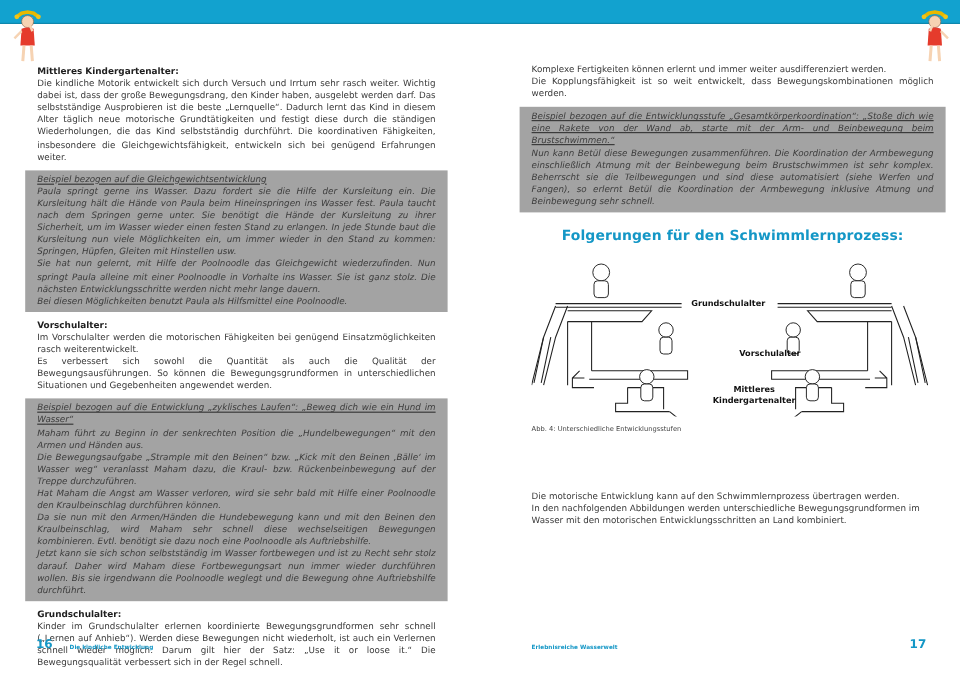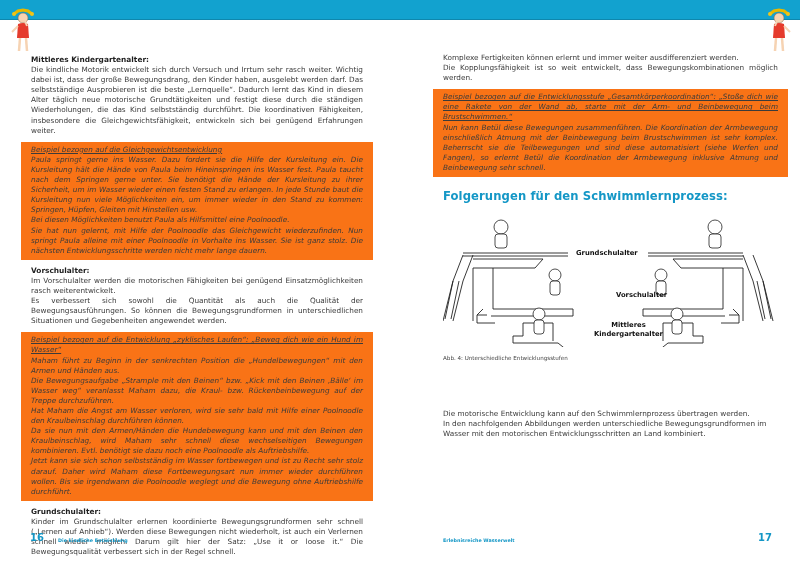--- a/index.html
+++ b/index.html
@@ -15,24 +15,24 @@
   .mascot { position: absolute; width: 26px; height: 46px; }
   .mascot-left { left: 10px; top: 8px; }
   .mascot-right { left: 766px; top: 8px; }
 
   .content { position: absolute; font-size: 7.3px; line-height: 10.1px; }
   .left-content { left: 31px; top: 55px; width: 332px; }
   .right-content { left: 43px; top: 53px; width: 335px; }
 
   .heading { font-weight: bold; color: #1f1f1f; font-size: 7.4px; }
   p.body { text-align: justify; }
-  .example-box { background: #f97316; margin: 6px -10px 6px -10px; padding: 3px 10px 4px 10px; font-style: italic; text-align: justify; color: #3b3b3b; }
+  .example-box { background: #a3a3a3; margin: 6px -10px 6px -10px; padding: 3px 10px 4px 10px; font-style: italic; text-align: justify; color: #3b3b3b; }
   .example-title { text-decoration: underline; }
 
-  .section-title { font-family: "DejaVu Sans", sans-serif; font-weight: bold; color: #1497c6; font-size: 11.6px; margin-top: 14px; letter-spacing: 0.1px; }
+  .section-title { font-family: "DejaVu Sans", sans-serif; font-weight: bold; color: #1497c6; font-size: 11.6px; margin-top: 14px; letter-spacing: 0.1px; text-align: center; }
 
   .figure { position: relative; width: 340px; height: 136px; margin-top: 10px; text-align: center; }
   .fig-label { position: absolute; font-size: 6.8px; font-weight: bold; color: #111; line-height: 9px; }
   .caption { font-size: 5.6px; color: #444; margin-top: 6px; }
   .para-bottom { margin-top: 46px; }
 
   .footer { position: absolute; top: 535px; }
   .page-num { font-weight: bold; color: #1497c6; font-size: 10px; }
   .footer-label { font-weight: bold; color: #1497c6; font-size: 4.8px; }
   .left-num { left: 30px; top: 532px; }
@@ -67,22 +67,22 @@
 </svg>
 
 <div class="page page-left">
   <div class="content left-content">
     <div class="heading">Mittleres Kindergartenalter:</div>
     <p class="body">Die kindliche Motorik entwickelt sich durch Versuch und Irrtum sehr rasch weiter. Wichtig dabei ist, dass der große Bewegungsdrang, den Kinder haben, ausgelebt werden darf. Das selbstständige Ausprobieren ist die beste „Lernquelle“. Dadurch lernt das Kind in diesem Alter täglich neue motorische Grundtätigkeiten und festigt diese durch die ständigen Wiederholungen, die das Kind selbstständig durchführt. Die koordinativen Fähigkeiten, insbesondere die Gleichgewichtsfähigkeit, entwickeln sich bei genügend Erfahrungen weiter.</p>
 
     <div class="example-box">
       <div class="example-title">Beispiel bezogen auf die Gleichgewichtsentwicklung</div>
       <div>Paula springt gerne ins Wasser. Dazu fordert sie die Hilfe der Kursleitung ein. Die Kursleitung hält die Hände von Paula beim Hineinspringen ins Wasser fest. Paula taucht nach dem Springen gerne unter. Sie benötigt die Hände der Kursleitung zu ihrer Sicherheit, um im Wasser wieder einen festen Stand zu erlangen. In jede Stunde baut die Kursleitung nun viele Möglichkeiten ein, um immer wieder in den Stand zu kommen: Springen, Hüpfen, Gleiten mit Hinstellen usw.</div>
+      <div>Sie hat nun gelernt, mit Hilfe der Poolnoodle das Gleichgewicht wiederzufinden. Nun springt Paula alleine mit einer Poolnoodle in Vorhalte ins Wasser. Sie ist ganz stolz. Die nächsten Entwicklungsschritte werden nicht mehr lange dauern.</div>
       <div>Bei diesen Möglichkeiten benutzt Paula als Hilfsmittel eine Poolnoodle.</div>
-      <div>Sie hat nun gelernt, mit Hilfe der Poolnoodle das Gleichgewicht wiederzufinden. Nun springt Paula alleine mit einer Poolnoodle in Vorhalte ins Wasser. Sie ist ganz stolz. Die nächsten Entwicklungsschritte werden nicht mehr lange dauern.</div>
     </div>
 
     <div class="heading">Vorschulalter:</div>
     <p class="body">Im Vorschulalter werden die motorischen Fähigkeiten bei genügend Einsatzmöglichkeiten rasch weiterentwickelt.</p>
     <p class="body">Es verbessert sich sowohl die Quantität als auch die Qualität der Bewegungsausführungen. So können die Bewegungsgrundformen in unterschiedlichen Situationen und Gegebenheiten angewendet werden.</p>
 
     <div class="example-box">
       <div class="example-title">Beispiel bezogen auf die Entwicklung „zyklisches Laufen“: „Beweg dich wie ein Hund im Wasser“</div>
       <div>Maham führt zu Beginn in der senkrechten Position die „Hundelbewegungen“ mit den Armen und Händen aus.</div>
       <div>Die Bewegungsaufgabe „Strample mit den Beinen“ bzw. „Kick mit den Beinen ‚Bälle‘ im Wasser weg“ veranlasst Maham dazu, die Kraul- bzw. Rückenbeinbewegung auf der Treppe durchzuführen.</div>

